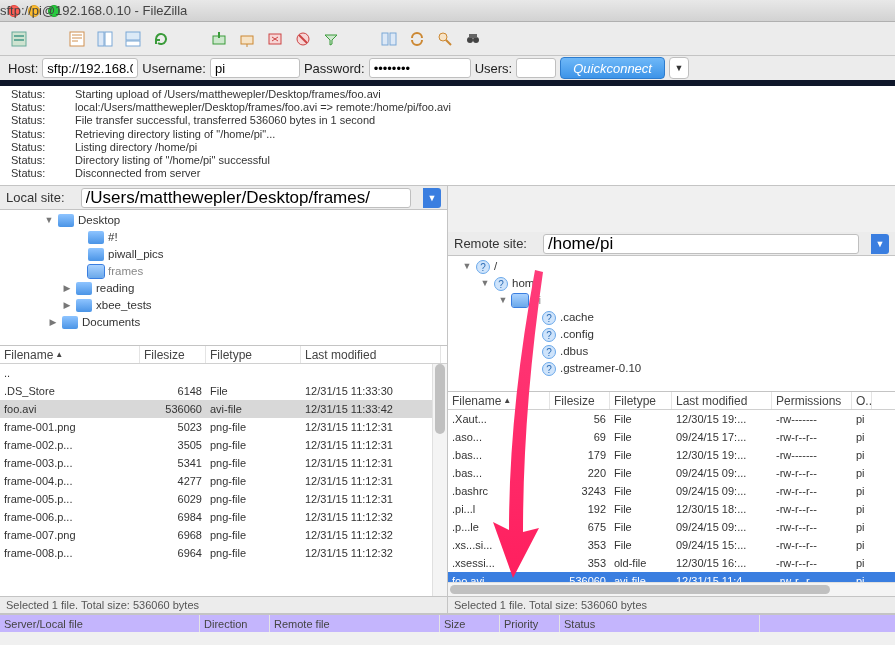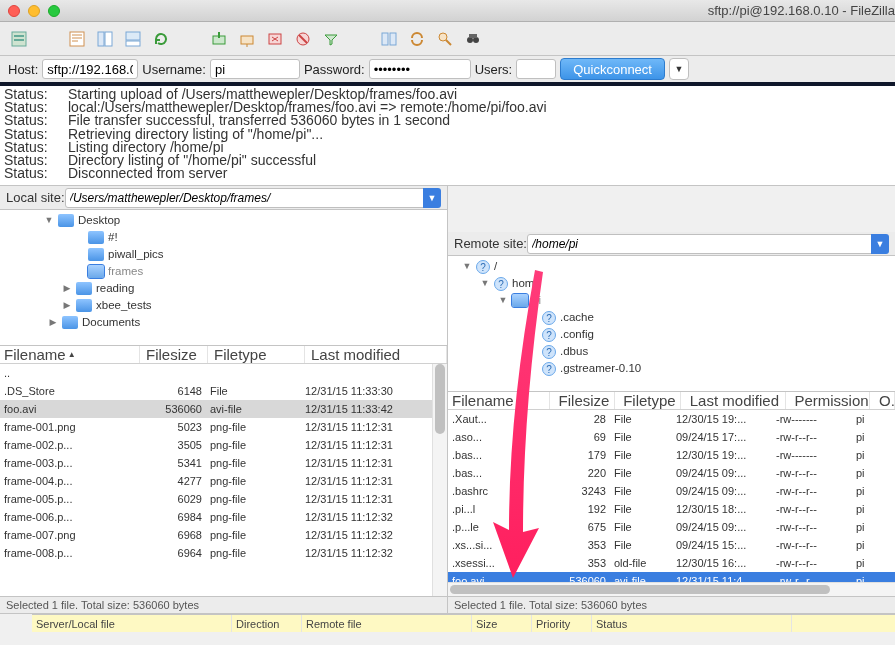--- a/index.html
+++ b/index.html
@@ -5,82 +5,82 @@
 * { box-sizing: border-box; margin: 0; padding: 0; }
 body { font-family: "Lucida Grande", "Helvetica Neue", Arial, sans-serif; font-size: 11px; background: #f0f0f0; color: #333; width: 895px; height: 645px; overflow: hidden; position: relative; }
 
 
 .titlebar { height: 22px; background: linear-gradient(#e8e8e8,#d2d2d2); border-bottom: 1px solid #b0b0b0; display: flex; align-items: center; padding: 0 8px; position: relative; }
 .traffic { display: flex; gap: 8px; }
 .traffic span { width: 12px; height: 12px; border-radius: 50%; display: inline-block; }
 .tl-close { background: #ff5f56; border: 1px solid #e0443e; }
 .tl-min { background: #ffbd2e; border: 1px solid #dea123; }
 .tl-max { background: #27c93f; border: 1px solid #1aab29; }
-.titlebar-title { position: absolute; left: 0; right: 0; text-align: right; font-size: 13px; color: #444; }
+.titlebar-title { position: absolute; left: 0; right: 0; text-align: left; font-size: 13px; color: #444; }
 
 
 .toolbar { height: 34px; background: #ececec; border-bottom: 1px solid #c4c4c4; display: flex; align-items: center; padding: 0 8px; gap: 6px; }
 .toolbar .group { display: flex; gap: 6px; }
 .toolbar .spacer { width: 24px; }
 .tb-btn { width: 22px; height: 22px; display: flex; align-items: center; justify-content: center; }
 .tb-btn svg { width: 18px; height: 18px; }
 
 
-.qc-row { height: 30px; background: #ececec; border-bottom: 4px solid #0f172a; display: flex; align-items: center; padding: 0 8px; gap: 4px; font-size: 13px; }
+.qc-row { height: 30px; background: #ececec; border-bottom: 6px solid #0f172a; display: flex; align-items: center; padding: 0 8px; gap: 4px; font-size: 13px; }
 .qc-row label { color: #222; }
 .qc-row input { height: 20px; border: 1px solid #bfbfbf; border-radius: 3px; padding: 0 4px; font-size: 13px; background: #fff; }
 .qc-host { width: 96px; }
 .qc-user { width: 90px; }
 .qc-pass { width: 102px; }
 .qc-port { width: 40px; }
-.qc-btn { height: 22px; padding: 0 12px; background: linear-gradient(#6fb8f8,#3d94e8); color: #fff; border: 1px solid #2d7cce; border-radius: 4px; font-size: 13px; }
+.qc-btn { height: 22px; padding: 0 12px; background: linear-gradient(#6fb8f8,#3d94e8); color: #fff; border: 1px solid #2d7cce; border-radius: 4px; font-size: 13px; font-style: italic; }
 .qc-drop { width: 20px; height: 22px; border: 1px solid #bfbfbf; border-radius: 4px; background: #fff; display: flex; align-items: center; justify-content: center; font-size: 9px; }
 
 
-.log { height: 100px; background: #fff; border-bottom: 1px solid #c4c4c4; padding: 2px 4px; overflow: hidden; font-size: 14px; line-height: 13.2px; }
+.log { height: 100px; background: #fff; border-bottom: 1px solid #c4c4c4; padding: 2px 11px; overflow: hidden; font-size: 11px; line-height: 13.2px; }
 .log-row { display: flex; gap: 10px; white-space: nowrap; }
 .log-row .lbl { color: #333; width: 54px; }
 .log-row .txt { color: #333; }
 
 
 .split { display: flex; height: 428px; }
 .pane { flex: 1; display: flex; flex-direction: column; border-right: 1px solid #c4c4c4; }
 .pane:last-child { border-right: none; margin-top: 46px; }
-.site-row { height: 24px; display: flex; align-items: center; border-bottom: 1px solid #c4c4c4; background: #ececec; padding: 0 6px; gap: 0; font-size: 13px;}
-.site-row input { flex: 1; height: 20px; border: 1px solid #bfbfbf; border-radius: 3px; padding: 0 4px; font-size: 12px; background:#fff;font-style:italic;}
+.site-row { height: 24px; display: flex; align-items: center; border-bottom: 1px solid #c4c4c4; background: #ececec; padding: 0 6px; gap: 16px; font-size: 13px;}
+.site-row input { flex: 1; height: 20px; border: 1px solid #bfbfbf; border-radius: 3px; padding: 0 4px; font-size: 17px; background:#fff;}
 .site-row .combo-arrow { width: 18px; height: 20px; background: #3a7ee0; border-radius: 0 3px 3px 0; margin-left: -4px; display:flex;align-items:center;justify-content:center;color:#fff;font-size:9px;}
 .tree { height: 136px; background: #fff; border-bottom: 1px solid #c4c4c4; overflow: hidden; padding: 2px 0; font-size: 11.5px; position: relative; }
 .tree-row { display: flex; align-items: center; height: 17px; line-height: 17px; gap: 4px; white-space: nowrap; }
 .tree-row .indent { display: inline-block; }
 .tree-row .disclosure { width: 10px; text-align: center; color: #777; font-size: 9px; }
 .tree-row .folder { width: 16px; height: 13px; border-radius: 2px; display: inline-block; }
 .folder-blue { background: linear-gradient(#8ec4ff,#4a94e6); }
 .folder-sel { background: linear-gradient(#aad2ff,#6aa8ea); outline:1px solid #3a7ee0; }
 .folder-q { width:14px;height:14px;border-radius:50%;background:#cfe4fb;border:1px solid #6aa8ea;color:#2d6db5;font-size:10px;text-align:center;line-height:13px;display:inline-block; }
 .tree-row.sel { }
 .tree-row.sel .name { color: #888; }
 
 .filelist { flex: 1; background: #fff; overflow: hidden; display:flex; flex-direction:column; position: relative;}
-.fl-head { display: flex; height: 18px; border-bottom: 1px solid #d0d0d0; background: #fff; font-size: 15px; justify-content: space-between; }
+.fl-head { display: flex; height: 18px; border-bottom: 1px solid #d0d0d0; background: #fff; font-size: 12px; }
 .fl-head .col { border-right: 1px solid #e4e4e4; padding: 0 4px; display: flex; align-items: center; color: #444; overflow:hidden;white-space:nowrap;}
 .fl-head .col.sort::after { content: " \25B2"; font-size: 8px; padding-left:2px;}
 .fl-body { flex: 1; overflow: hidden; }
 .fl-row { display: flex; height: 18px; align-items: center; font-size: 11px; }
 .fl-row .cell { padding: 0 4px; overflow: hidden; white-space: nowrap; }
 .fl-row.sel { background: #d8d8d8; }
 .fl-row.sel-blue { background: #3a7ee0; color: #fff; }
 .fl-row.sel-blue .cell { color: #fff; }
 .scrolltrack { position:absolute; right:0; top:18px; bottom:0; width:15px; background:#f4f4f4; border-left:1px solid #e0e0e0;}
 .scrollthumb { position:absolute; left:2px; right:2px; background:#c0c0c0; border-radius:6px;}
 .hscroll { height:14px; background:#f4f4f4; border-top:1px solid #e0e0e0; position:relative;}
 .hscroll .hthumb{position:absolute;top:2px;bottom:2px;background:#c0c0c0;border-radius:6px;}
 
 .status-strip { height: 18px; border-top: 1px solid #c4c4c4; border-bottom: 1px solid #c4c4c4; background: #ececec; font-size: 11px; padding: 0 6px; display:flex;align-items:center; color:#555;}
 
-.bottom { height: 18px; display:flex; border-top:1px solid #c4c4c4; background:#fef9c3;margin-left:32px;}
+.bottom { height: 18px; display:flex; border-top:1px solid #c4c4c4; background:#c4b5fd;}
 .bottom .bcol { border-right:1px solid #e4e4e4; padding:0 4px; font-size:11px; display:flex; align-items:center; color:#444;}
 
 
 .lc0{width:140px}.lc1{width:66px;text-align:right}.lc2{width:95px}.lc3{width:140px}
 
 .rc0{width:102px}.rc1{width:60px;text-align:right}.rc2{width:62px}.rc3{width:100px}.rc4{width:80px}.rc5{width:20px}
 
 
 .arrow-annot { position:absolute; left:489px; top:260px; width:60px; height:320px; pointer-events:none; z-index:50;}
 </style>
@@ -425,21 +425,21 @@
           <div class="col rc0 sort">Filename</div>
           <div class="col rc1">Filesize</div>
           <div class="col rc2">Filetype</div>
           <div class="col rc3">Last modified</div>
           <div class="col rc4">Permissions</div>
           <div class="col rc5">O...</div>
         </div>
       <div class="fl-body" id="rbody">
           <div class="fl-row">
      <div class="cell rc0">.Xaut...</div>
-     <div class="cell rc1">28</div>
+     <div class="cell rc1">56</div>
      <div class="cell rc2">File</div>
      <div class="cell rc3">12/30/15 19:...</div>
      <div class="cell rc4">-rw-------</div>
      <div class="cell rc5">pi</div>
    </div>
           <div class="fl-row">
      <div class="cell rc0">.aso...</div>
      <div class="cell rc1">69</div>
      <div class="cell rc2">File</div>
      <div class="cell rc3">09/24/15 17:...</div>

